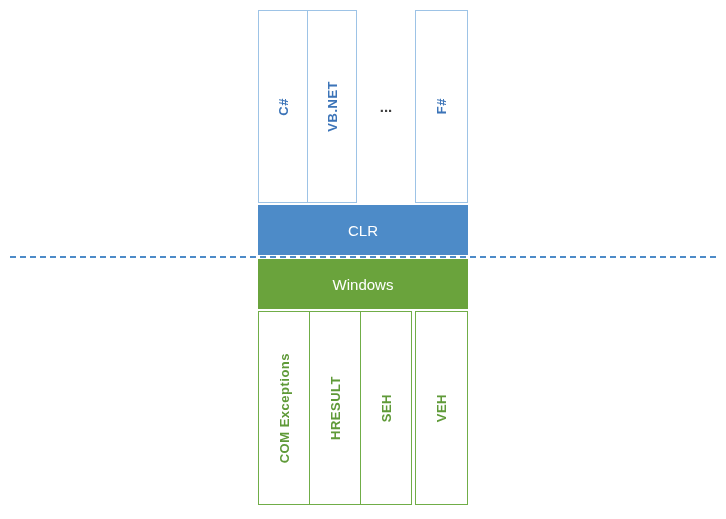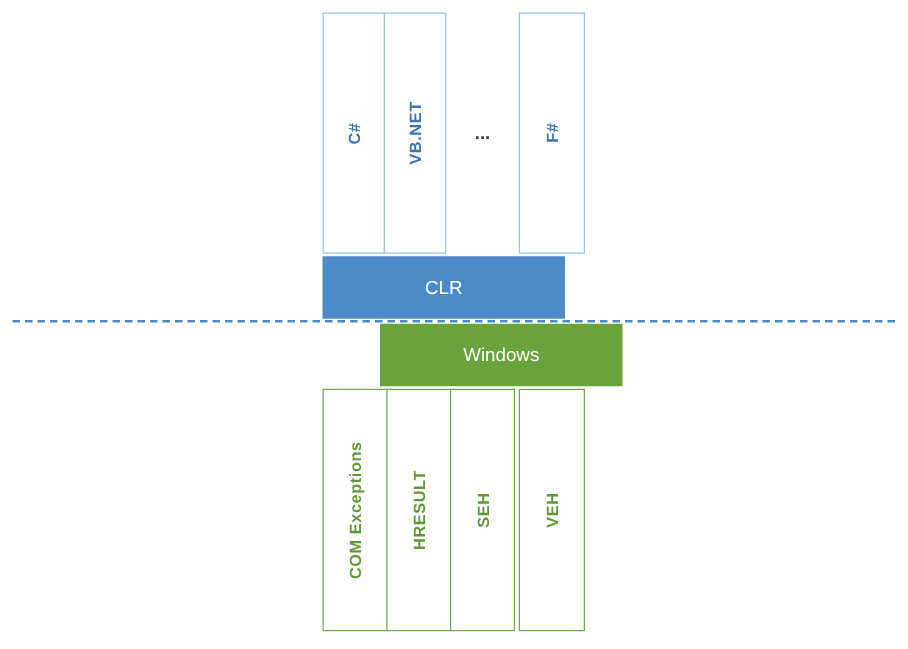--- a/index.html
+++ b/index.html
@@ -56,38 +56,37 @@
     font-size: 15px;
     font-weight: bold;
     color: var(--ellipsis-text, #404040);
     z-index: 2;
   }
 
   
   .bar {
     position: absolute;
     left: 258px;
-    width: 194px;
+    width: 210px;
     height: 50px;
     display: flex;
     align-items: center;
     justify-content: center;
     color: #ffffff;
     font-size: 15px;
     box-sizing: border-box;
     z-index: 2;
   }
   .bar-clr {
     top: 205px;
     background: var(--clr-fill, #4d8bc8);
   }
   .bar-windows {
     top: 259px;
     background: var(--windows-fill, #6aa33c);
-    margin-left: 46px;
   }
 
   
   .dashed-line {
     position: absolute;
     left: 10px;
     right: 10px;
     top: 256px;
     height: 0;
     border-top: 2px dashed var(--dashed-line, #4d8bc8);

